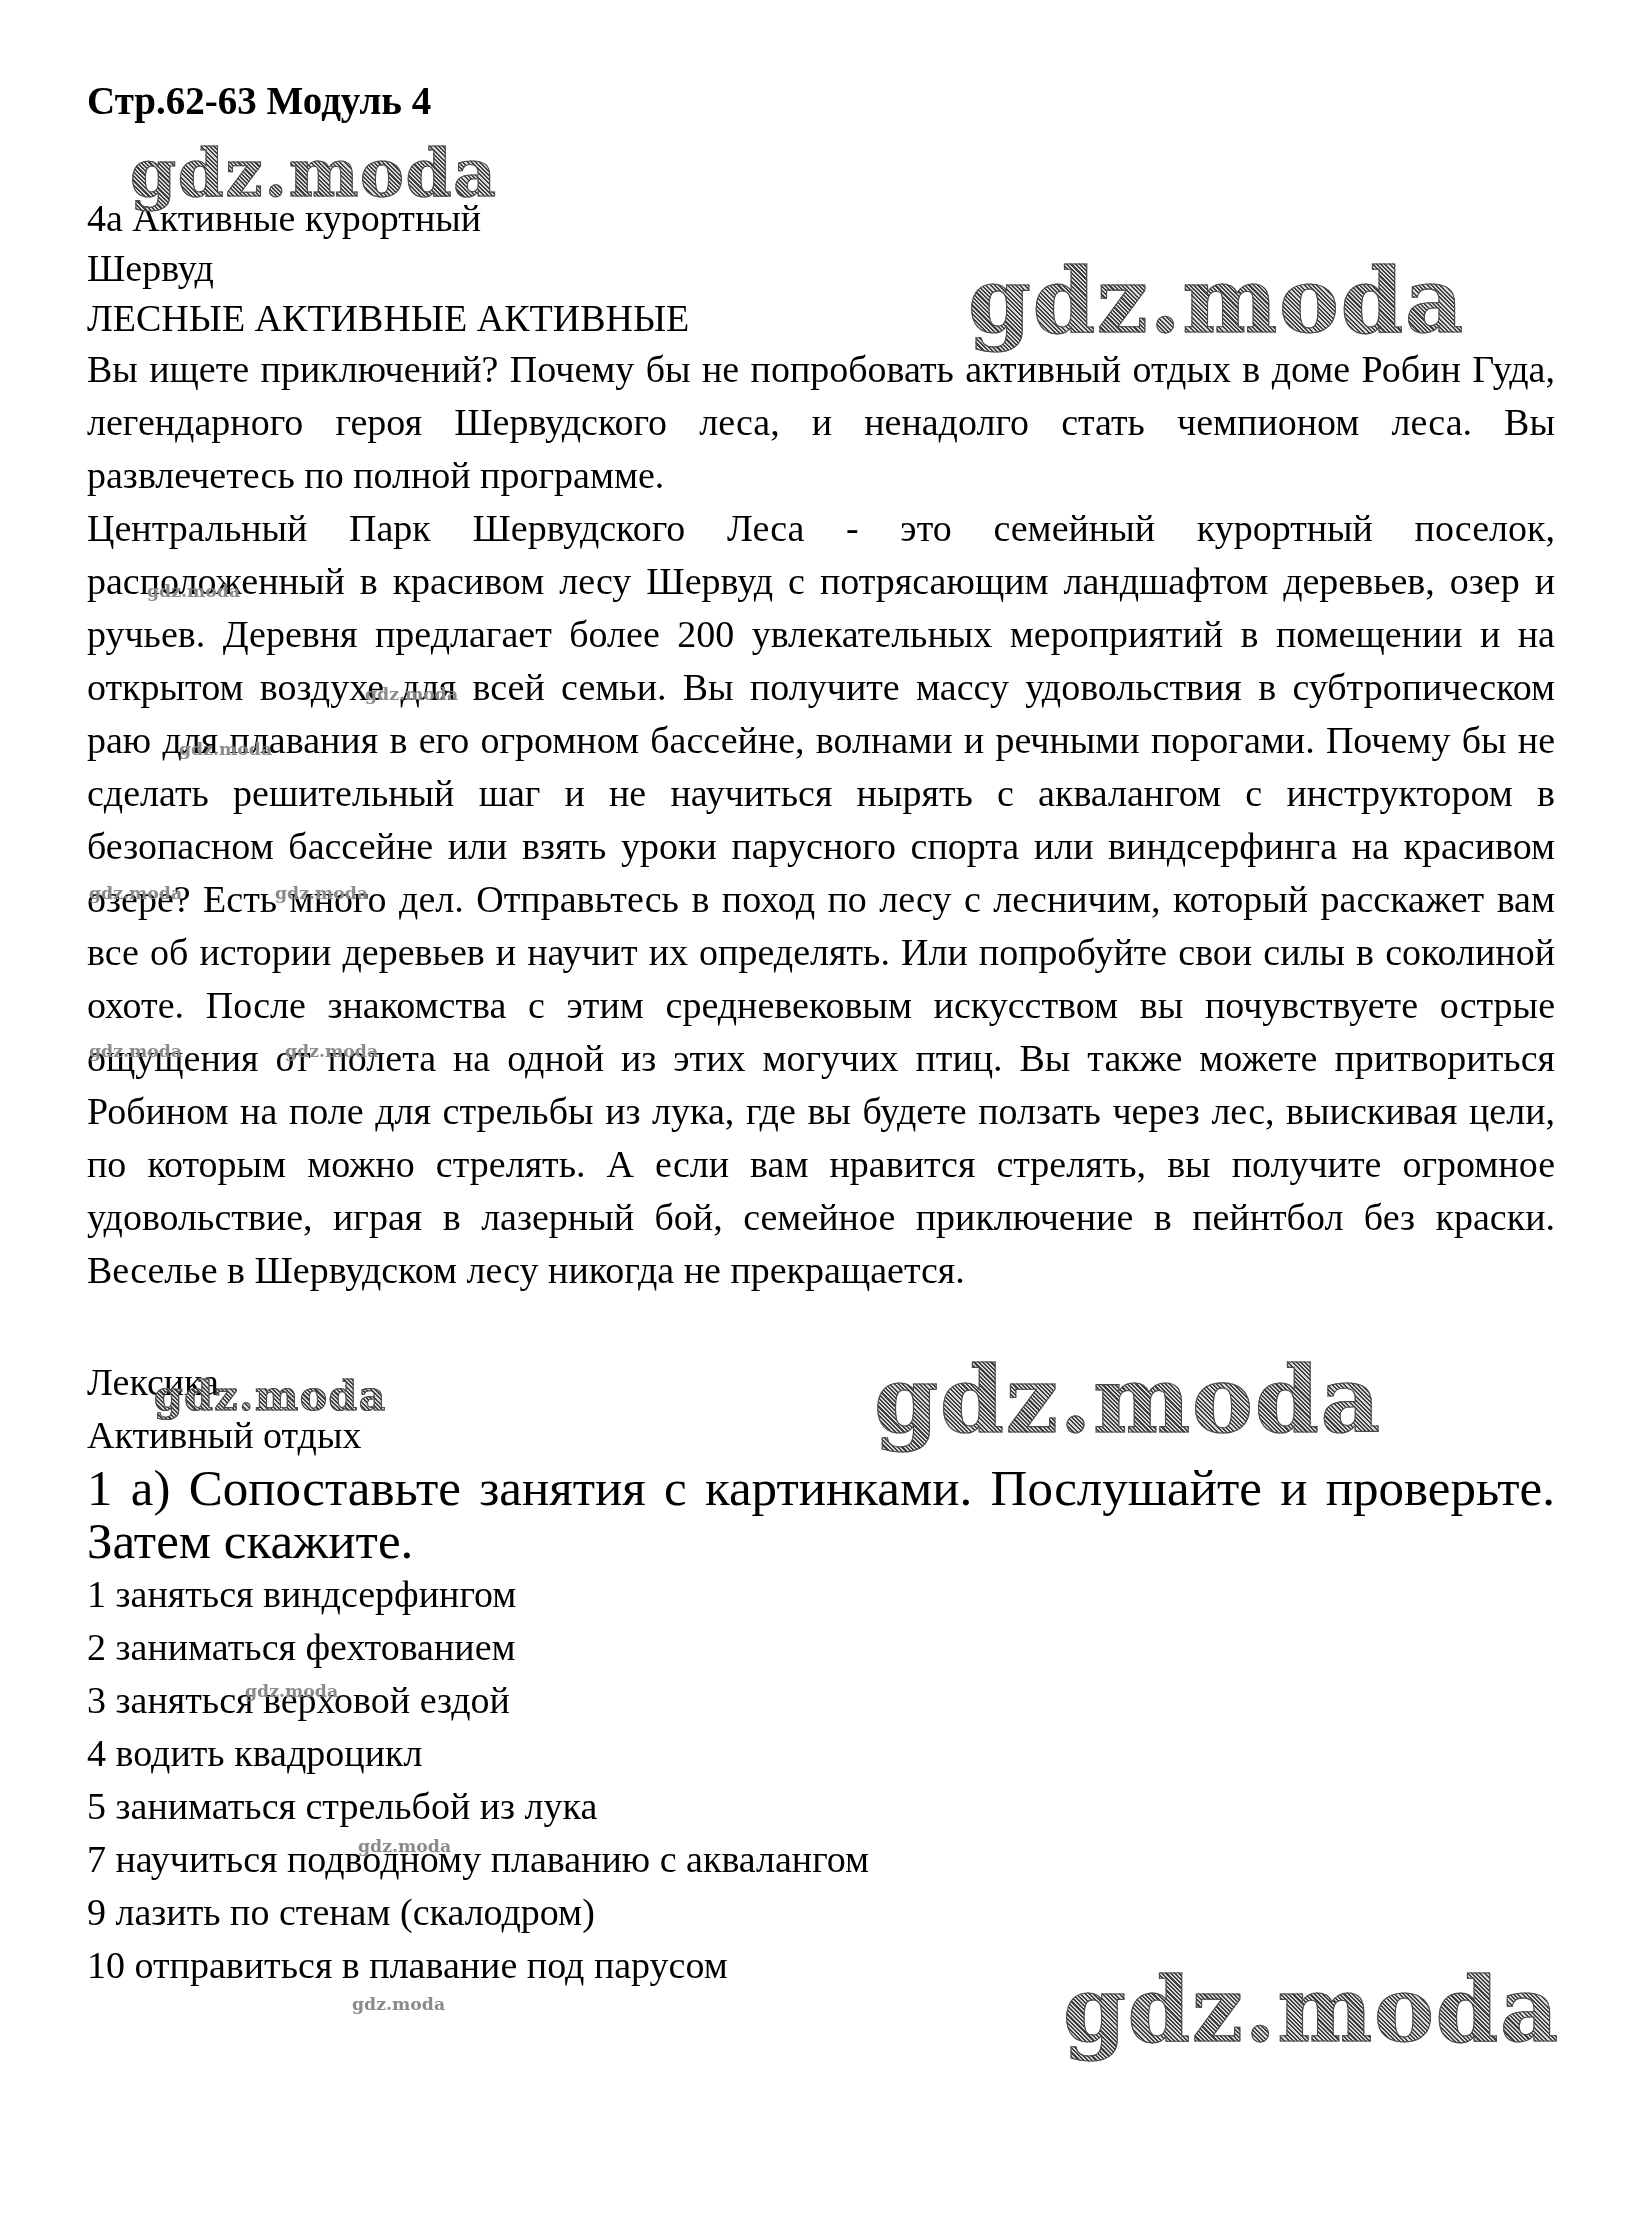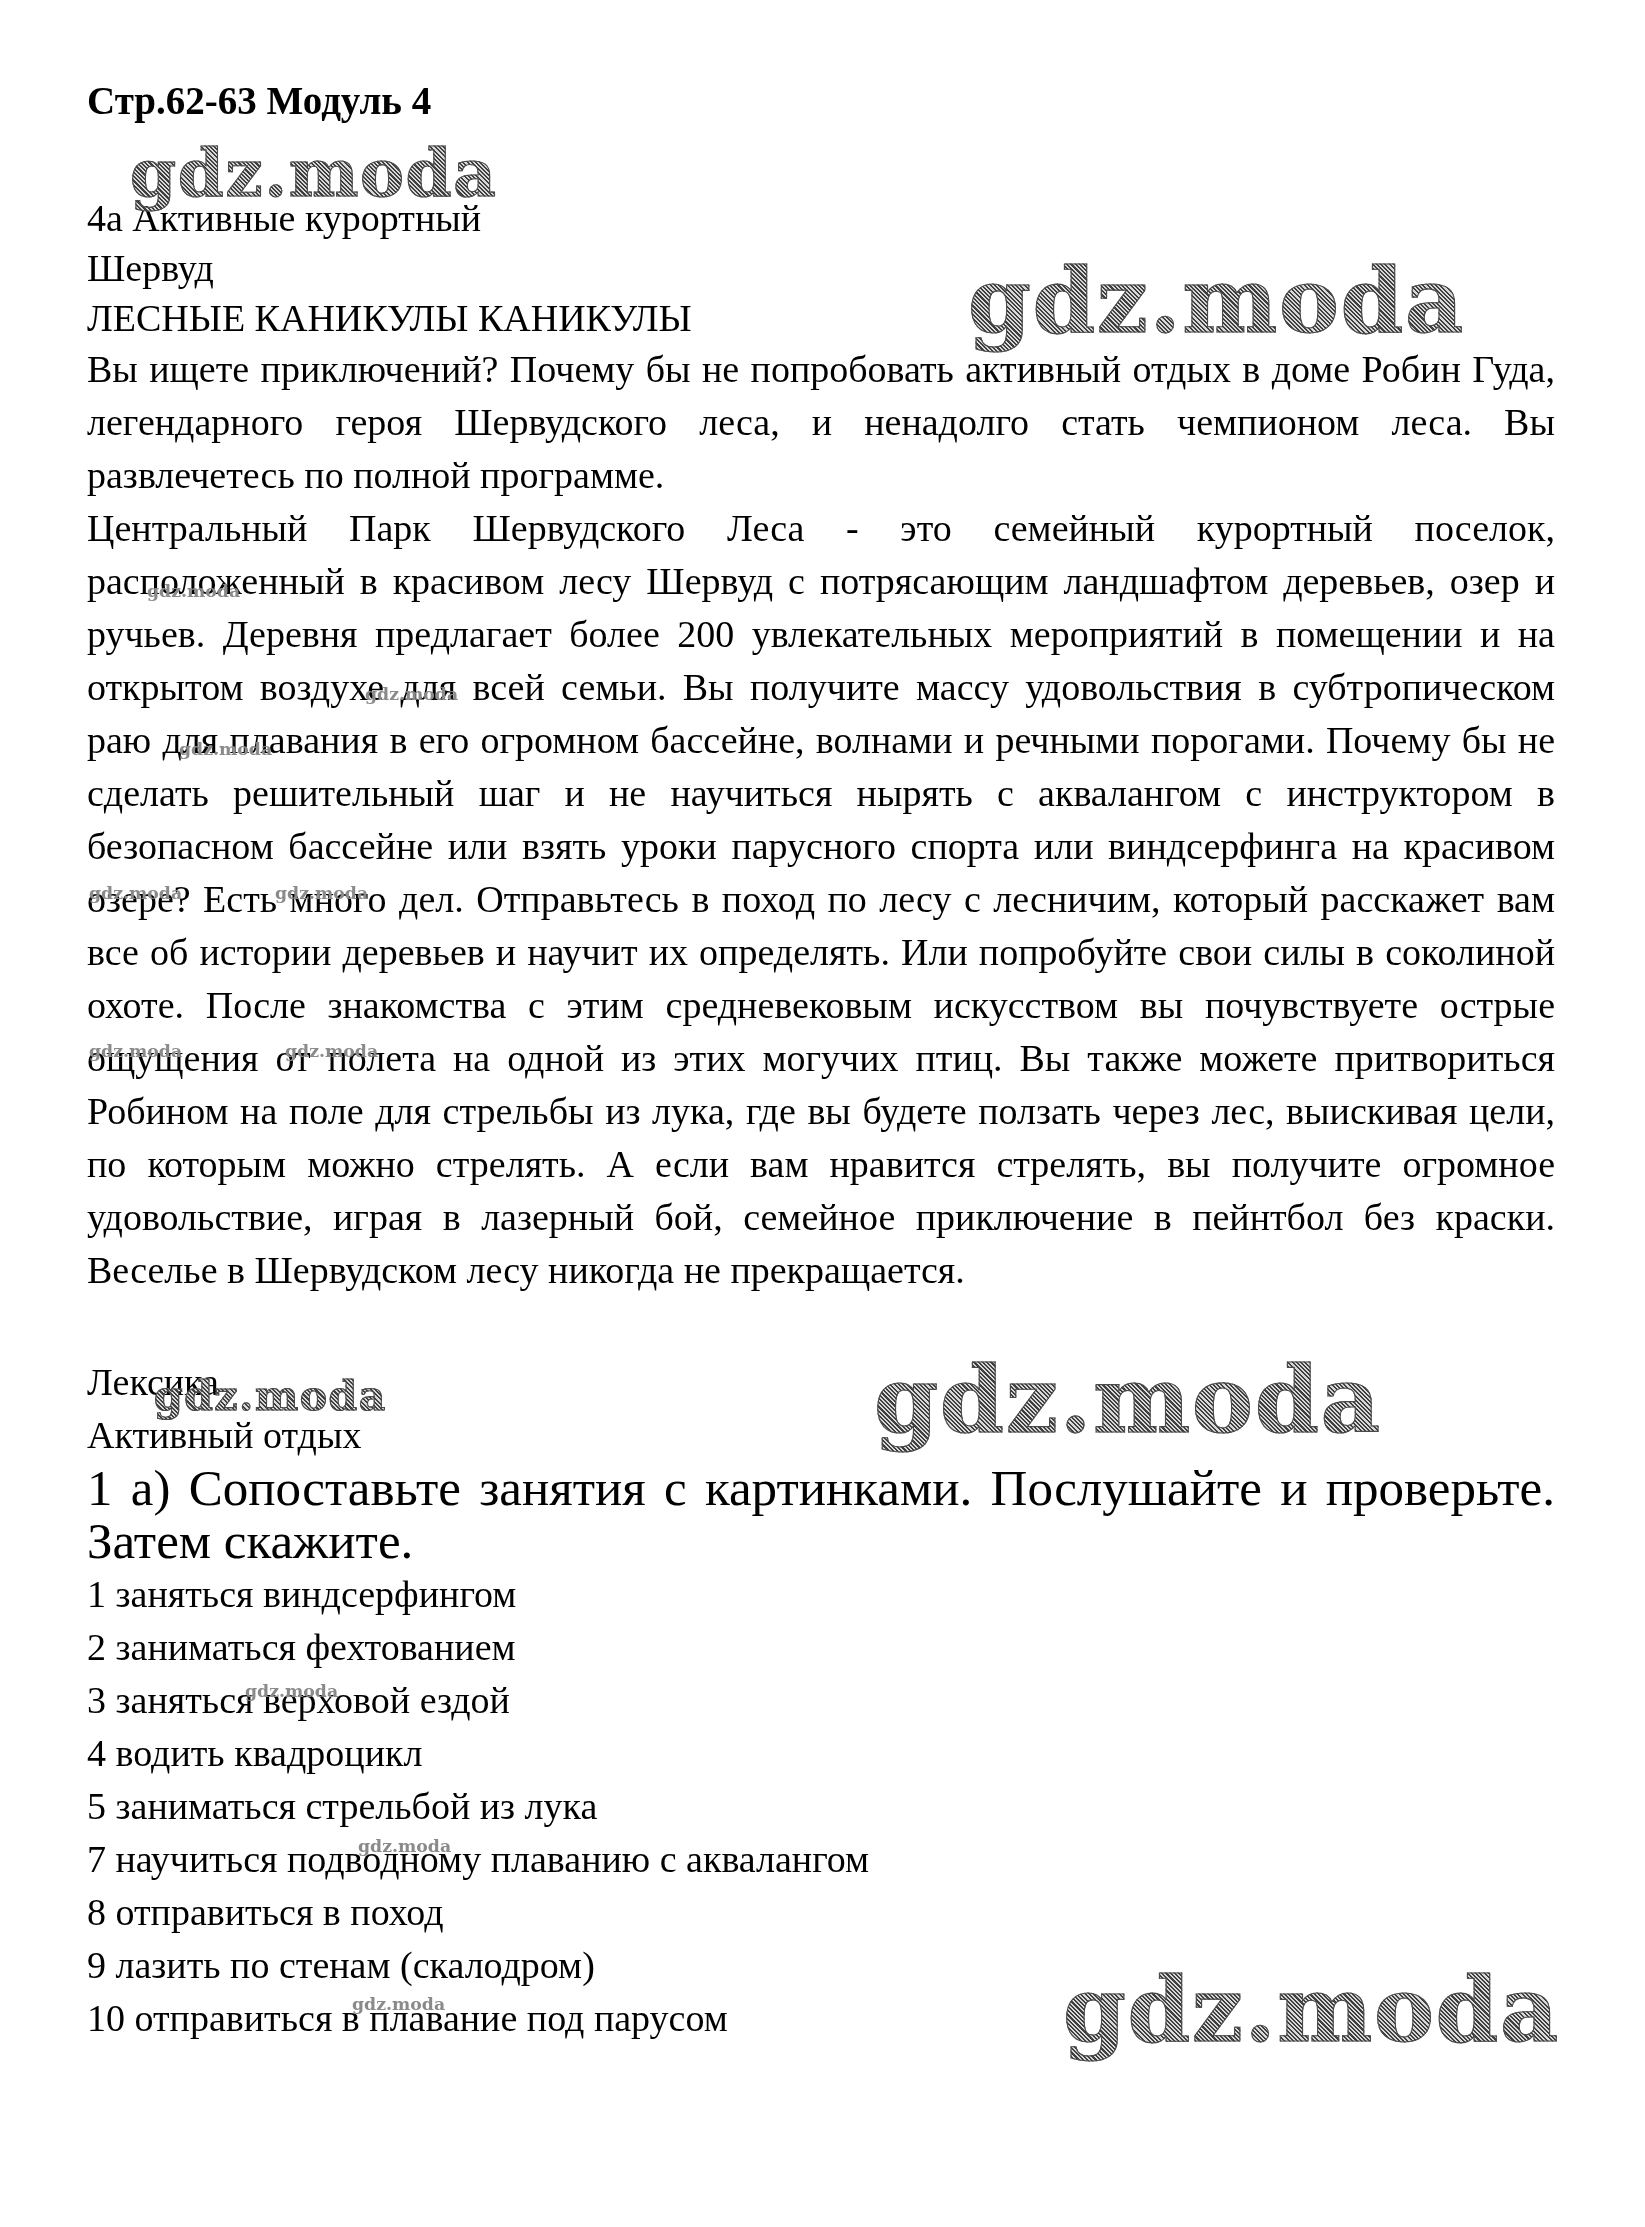--- a/index.html
+++ b/index.html
@@ -117,35 +117,34 @@
 <div class="wm-tiny t8">gdz.moda</div>
 <div class="wm-tiny t9">gdz.moda</div>
 <div class="wm-tiny t10">gdz.moda</div>
 
 <div class="content">
 
   <div class="page-header">Стр.62-63 Модуль 4</div>
 
   <div class="intro-line">4а Активные курортный</div>
   <div class="intro-line">Шервуд</div>
-  <div class="intro-line">ЛЕСНЫЕ КАНИКУЛЫ КАНИКУЛЫ</div>
+  <div class="intro-line">ЛЕСНЫЕ АКТИВНЫЕ АКТИВНЫЕ</div>
 
   <p class="para">Вы ищете приключений? Почему бы не попробовать активный отдых в доме Робин Гуда, легендарного героя Шервудского леса, и ненадолго стать чемпионом леса. Вы развлечетесь по полной программе.</p>
   <p class="para">Центральный Парк Шервудского Леса - это семейный курортный поселок, расположенный в красивом лесу Шервуд с потрясающим ландшафтом деревьев, озер и ручьев. Деревня предлагает более 200 увлекательных мероприятий в помещении и на открытом воздухе для всей семьи. Вы получите массу удовольствия в субтропическом раю для плавания в его огромном бассейне, волнами и речными порогами. Почему бы не сделать решительный шаг и не научиться нырять с аквалангом с инструктором в безопасном бассейне или взять уроки парусного спорта или виндсерфинга на красивом озере? Есть много дел. Отправьтесь в поход по лесу с лесничим, который расскажет вам все об истории деревьев и научит их определять. Или попробуйте свои силы в соколиной охоте. После знакомства с этим средневековым искусством вы почувствуете острые ощущения от полета на одной из этих могучих птиц. Вы также можете притвориться Робином на поле для стрельбы из лука, где вы будете ползать через лес, выискивая цели, по которым можно стрелять. А если вам нравится стрелять, вы получите огромное удовольствие, играя в лазерный бой, семейное приключение в пейнтбол без краски. Веселье в Шервудском лесу никогда не прекращается.</p>
 
   <div class="section-gap"></div>
 
   <div class="section-line">Лексика</div>
   <div class="section-line">Активный отдых</div>
   <div class="task-line">1 а) Сопоставьте занятия с картинками. Послушайте и проверьте. Затем скажите.</div>
 
   <div class="vocab-item">1 заняться виндсерфингом</div>
   <div class="vocab-item">2 заниматься фехтованием</div>
   <div class="vocab-item">3 заняться верховой ездой</div>
   <div class="vocab-item">4 водить квадроцикл</div>
   <div class="vocab-item">5 заниматься стрельбой из лука</div>
   <div class="vocab-item">7 научиться подводному плаванию с аквалангом</div>
-  <div class="vocab-item">8 отправиться в поход</div>
   <div class="vocab-item">9 лазить по стенам (скалодром)</div>
   <div class="vocab-item">10 отправиться в плавание под парусом</div>
 
 </div>
 
 
 </body></html>

